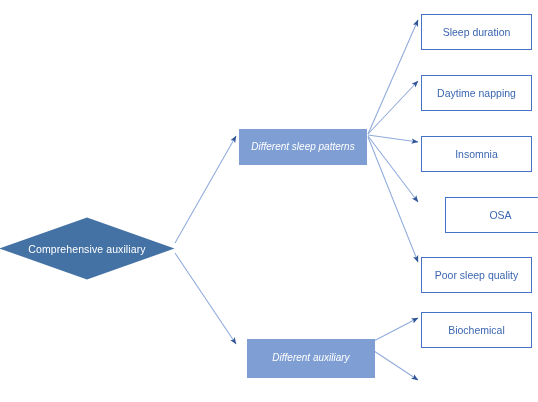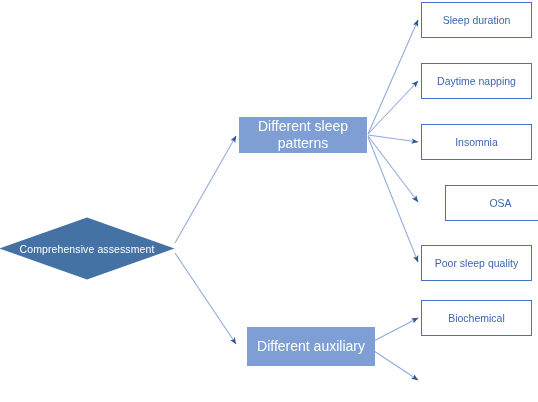--- a/index.html
+++ b/index.html
@@ -30,20 +30,21 @@
     pointer-events: none;
   }
   .node {
     position: absolute;
     box-sizing: border-box;
     display: flex;
     align-items: center;
     justify-content: center;
     text-align: center;
     line-height: 1.22;
+    margin-top: 12px;
   }
   
   .diamond-wrap {
     position: absolute;
     left: -1px;
     top: 217px;
     width: 176px;
     height: 63px;
   }
   .diamond-shape {
@@ -65,22 +66,23 @@
     color: #ffffff;
     font-size: 10.5px;
     letter-spacing: 0.1px;
     white-space: nowrap;
   }
   
   .node-mid {
     background: #7F9FD4;
     border: 1px solid #7F9FD4;
     color: #ffffff;
-    font-size: 14px;
+    font-size: 10px;
     padding: 2px 6px;
+    font-style: italic;
   }
   
   .node-leaf {
     background: #ffffff;
     border: 1px solid #4472C4;
     color: #3B66B0;
     font-size: 10.5px;
     padding: 2px 5px;
   }
 </style>
@@ -109,21 +111,21 @@
 
       <line x1="368" y1="344" x2="418" y2="318"></line>
       <line x1="368" y1="347" x2="418" y2="380"></line>
     </g>
   </svg>
 
   <div class="diamond-wrap">
     <svg class="diamond-shape" viewBox="0 0 176 63" width="176" height="63">
       <polygon points="88,0.5 175.5,31.5 88,62.5 0.5,31.5" fill="#4472A4"></polygon>
     </svg>
-    <div class="diamond-label">Comprehensive assessment</div>
+    <div class="diamond-label">Comprehensive auxiliary</div>
   </div>
 
   <div class="node node-mid" style="left:239px; top:117px; width:128px; height:36px;">
     <span>Different sleep patterns</span>
   </div>
 
   <div class="node node-mid" style="left:247px; top:327px; width:128px; height:39px;">
     <span style="display:block;">
       <span style="display:block;">Different auxiliary</span>
     </span>

